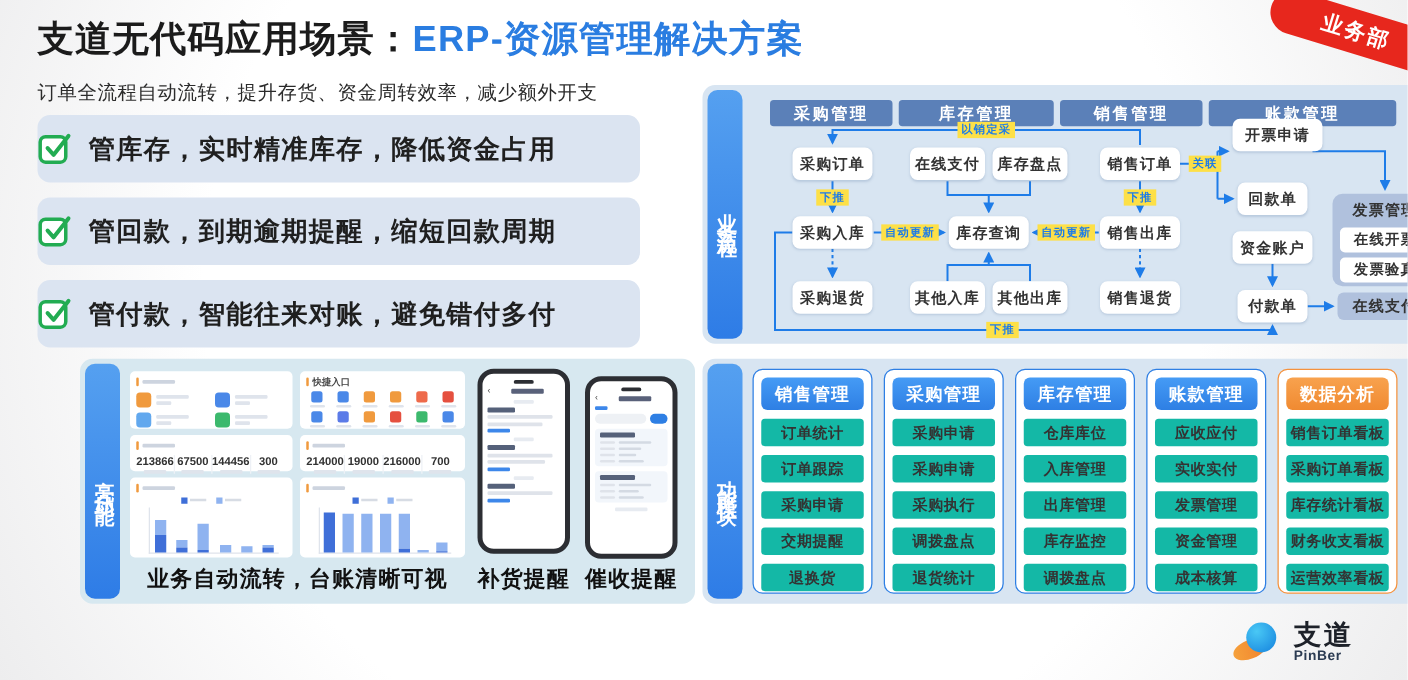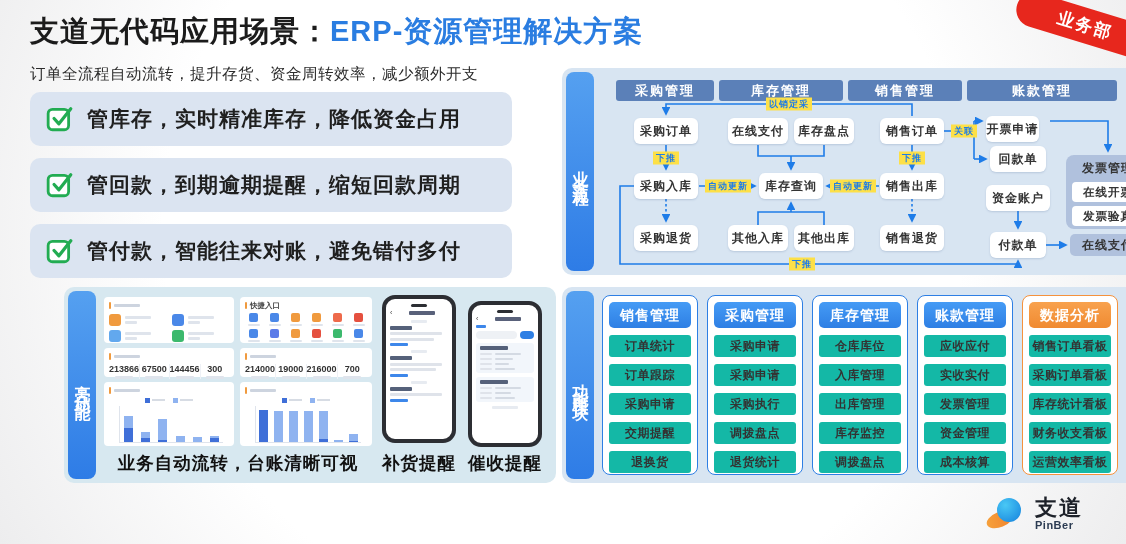--- a/index.html
+++ b/index.html
@@ -11,21 +11,21 @@
   
   .title{left:30px;top:12px;font-size:29px;font-weight:800;letter-spacing:1px;color:#1b1b1b;white-space:nowrap;}
   .title .blue{color:#2a7de1;}
   .ribbon{left:1014px;top:8px;width:142px;height:35px;background:#e7271d;border-radius:18px;
           transform:rotate(17deg);color:#fff;font-size:17px;font-weight:700;letter-spacing:2px;
           display:flex;align-items:center;justify-content:center;}
   .subtitle{left:30px;top:64px;font-size:15.5px;color:#2b2b2b;letter-spacing:.5px;white-space:nowrap;}
 
   
   .point{left:30px;width:482px;height:54px;background:#dbe4f1;border-radius:10px;
-         display:flex;align-items:center;padding-left:16px;box-sizing:border-box;}
+         display:flex;align-items:center;padding-left:0;box-sizing:border-box;}
   .point .txt{font-size:21px;font-weight:700;color:#1f1f1f;margin-left:13px;letter-spacing:1px;}
   .chk{width:28px;height:28px;flex:0 0 auto;}
 
   
   .panel{border-radius:10px;margin-left:36px;}
   .panel.blue{background:#d8e5f2;}
   .panel.cyan{background:#d7e8f0;}
   .vbar{position:absolute;left:4px;top:4px;width:28px;border-radius:8px;
         background:linear-gradient(180deg,#55a0f0,#2e7ce6);
         display:flex;align-items:center;justify-content:center;}
@@ -186,21 +186,21 @@
       <path d="M456 143 V160" marker-end="url(#arw)"></path>
       <path d="M484 177 H504" marker-end="url(#arw)"></path>
       <path d="M72 118 H58 V196 H456 V193" marker-end="url(#arw)"></path>
     </g>
   </svg>
 
   <div class="fnode" style="left:72px;top:50px;width:64px">采购订单</div>
   <div class="fnode" style="left:166px;top:50px;width:60px">在线支付</div>
   <div class="fnode" style="left:232px;top:50px;width:60px">库存盘点</div>
   <div class="fnode" style="left:318px;top:50px;width:64px">销售订单</div>
-  <div class="fnode" style="left:424px;top:48px;width:53px">开票申请</div>
+  <div class="fnode" style="left:424px;top:27px;width:72px">开票申请</div>
   <div class="fnode" style="left:428px;top:78px;width:56px">回款单</div>
   <div class="fnode" style="left:72px;top:105px;width:64px">采购入库</div>
   <div class="fnode" style="left:197px;top:105px;width:64px">库存查询</div>
   <div class="fnode" style="left:318px;top:105px;width:64px">销售出库</div>
   <div class="fnode" style="left:424px;top:117px;width:64px">资金账户</div>
   <div class="fnode" style="left:72px;top:157px;width:64px">采购退货</div>
   <div class="fnode" style="left:166px;top:157px;width:60px">其他入库</div>
   <div class="fnode" style="left:232px;top:157px;width:60px">其他出库</div>
   <div class="fnode" style="left:318px;top:157px;width:64px">销售退货</div>
   <div class="fnode" style="left:428px;top:164px;width:56px">付款单</div>

